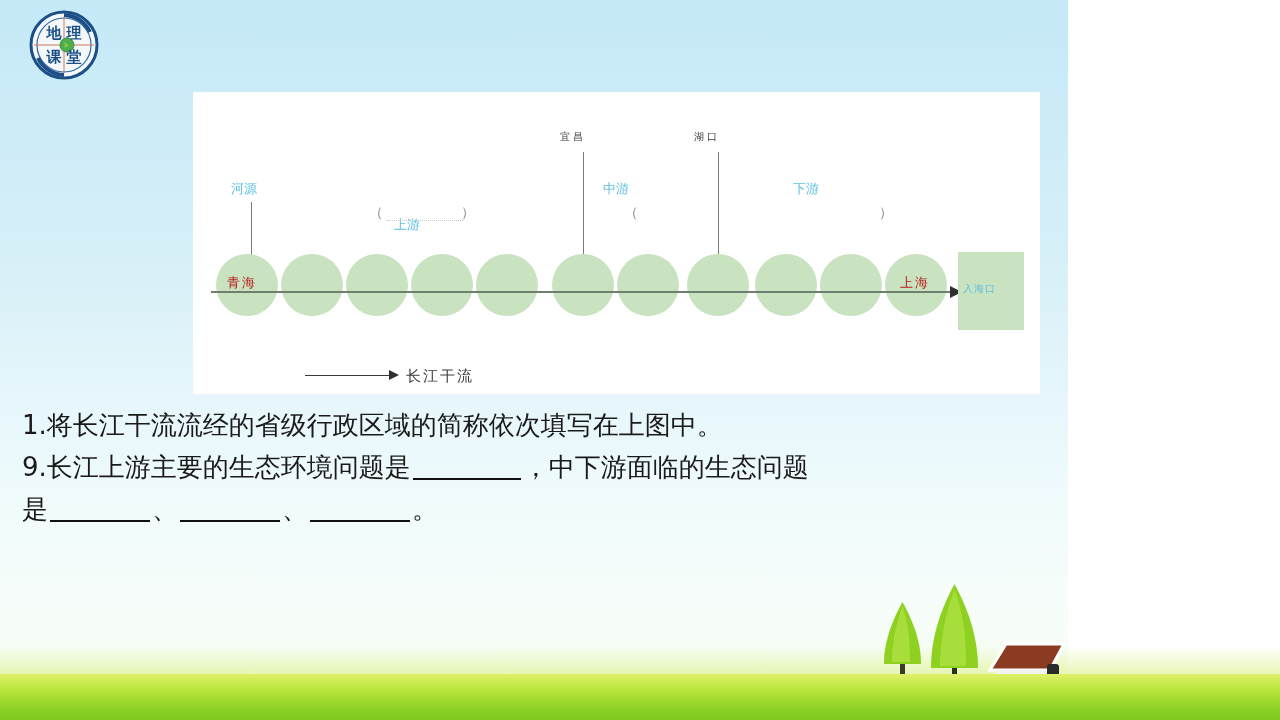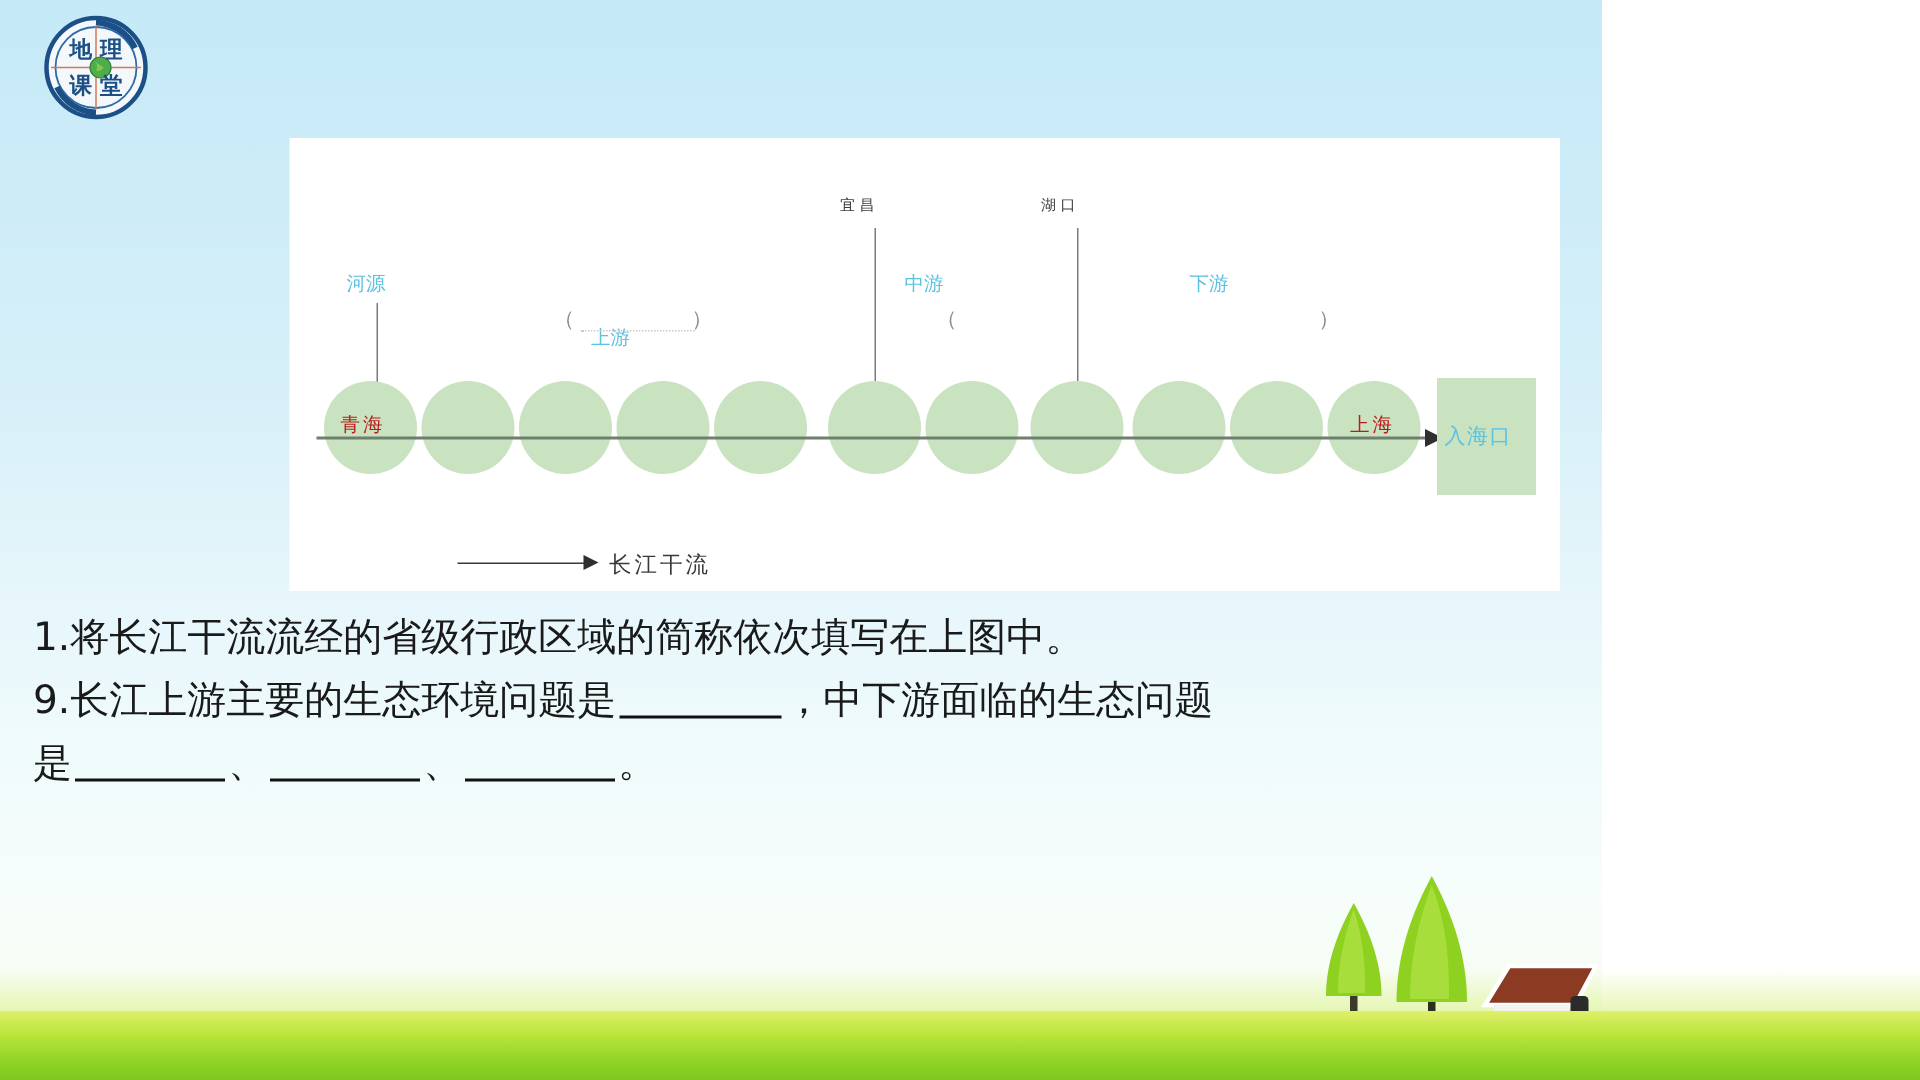--- a/index.html
+++ b/index.html
@@ -77,21 +77,21 @@
   }
   .prov-label{
     position:absolute;color:#b91c1c;font-size:13px;
     font-family:Liberation Serif, serif;
     letter-spacing:2px;white-space:nowrap;
   }
   .mouth-box{
     position:absolute;background:#c9e2c0;
   }
   .mouth-text{
-    position:absolute;color:#5bc2e0;font-size:14px;
+    position:absolute;color:#5bc2e0;font-size:10px;
     font-family:Liberation Serif, serif;
     letter-spacing:1px;white-space:nowrap;
   }
   .legend-line{position:absolute;height:1px;background:#3a3a3a;}
   .legend-text{
     position:absolute;color:#3a3a3a;font-size:15px;
     font-family:"DejaVu Serif","Liberation Serif",serif;
     letter-spacing:2px;white-space:nowrap;
   }
   

